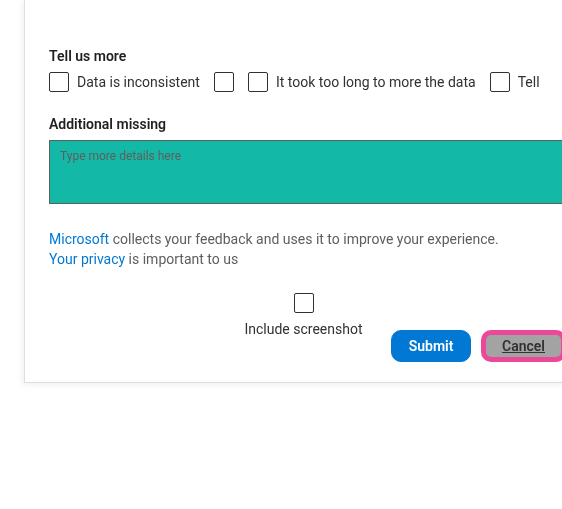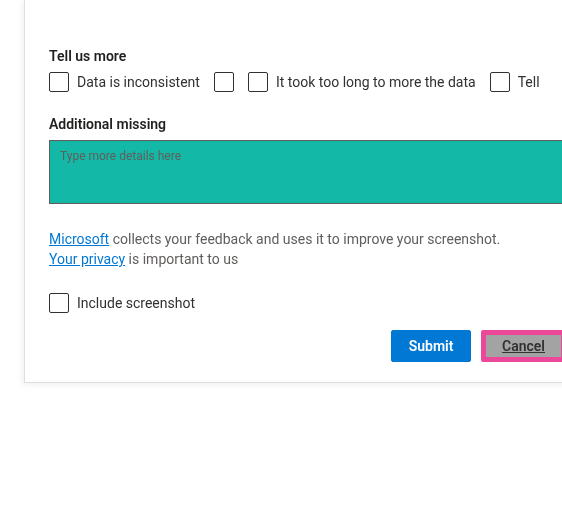--- a/index.html
+++ b/index.html
@@ -54,42 +54,43 @@
     color: #323130;
     outline: none;
   }
   .details-box::placeholder { color: #605e5c; }
   .legal {
     margin-top: 22px;
     font-size: 14px;
     color: #605e5c;
     line-height: 20px;
   }
-  .legal a { color: #0078d4; text-decoration: underline; cursor: pointer; }
+  .legal a { color: #0078d4; cursor: pointer; }
   .screenshot-row {
     display: flex;
     align-items: center;
     gap: 8px;
     margin-top: 24px;
+    flex-direction: column;
   }
   .buttons {
     position: absolute;
     bottom: 20px;
     right: 20px;
     display: flex;
     gap: 10px;
   }
   .btn {
     min-width: 80px;
     height: 32px;
     padding: 0 16px;
     font-family: inherit;
     font-size: 14px;
     font-weight: 600;
-    border-radius: 2px;
+    border-radius: 10px;
     cursor: pointer;
   }
   .btn-primary {
     background: #0078d4;
     color: #fff;
     border: 1px solid #0078d4;
   }
   .btn-secondary {
     background: #a3a3a3;
     color: #323130;
@@ -126,21 +127,21 @@
       <span class="cb-label">Tell</span>
     </div>
 
   </div>
 
   <div class="section-heading">Additional missing</div>
 
   <textarea class="details-box" placeholder="Type more details here" style=""></textarea>
 
   <div class="legal">
-    <a>Microsoft</a><span> collects your feedback and uses it to improve your screenshot. </span><br>
+    <a>Microsoft</a><span> collects your feedback and uses it to improve your experience. </span><br>
     <a>Your privacy</a><span> is important to us</span>
   </div>
 
   <div class="screenshot-row">
     <div class="cb"></div>
     <span class="cb-label">Include screenshot</span>
   </div>
 
   <div class="buttons">
     <button class="btn btn-primary">Submit</button>

